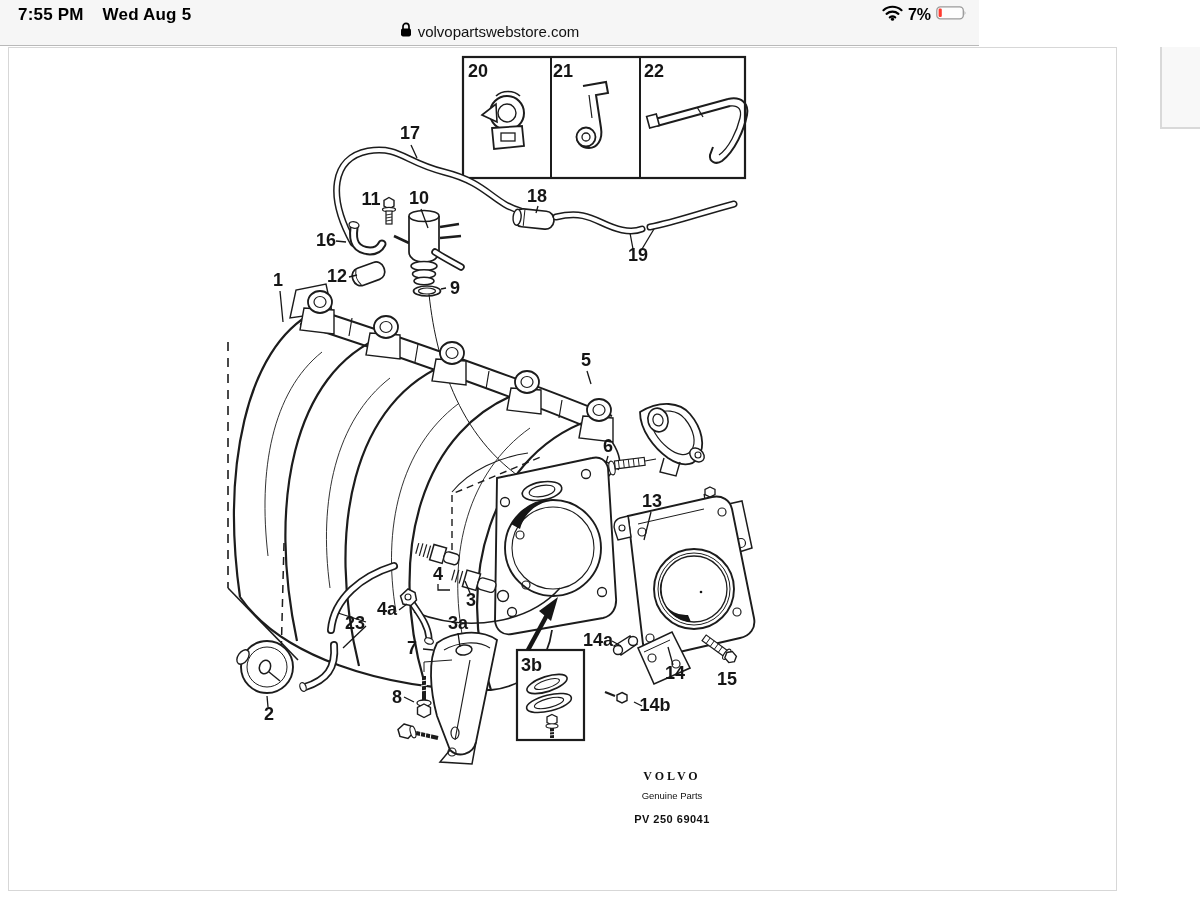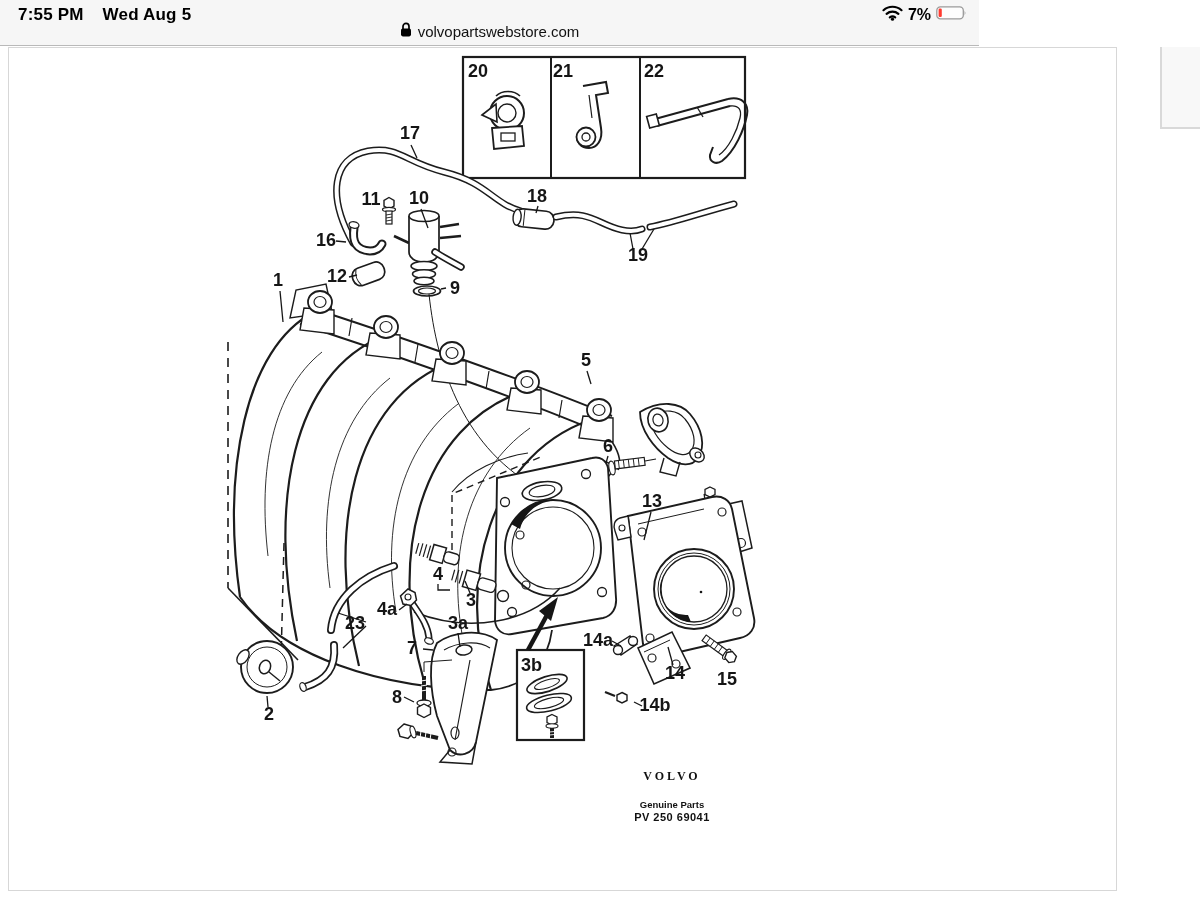--- a/index.html
+++ b/index.html
@@ -28,22 +28,22 @@
   svg.diagram text { font-family:"Liberation Sans", sans-serif; font-weight:bold;
                      font-size:18px; fill:#151515; }
   .ln { stroke:#1c1c1c; fill:none; }
   .wh { stroke:#ffffff; fill:none; }
   .fw { fill:#ffffff; stroke:#1c1c1c; }
 
   
   .volvologo { position:absolute; left:610px; top:769px; width:124px; text-align:center; color:#111; }
   .volvologo .brand { font-family:"Liberation Serif", serif; font-weight:bold;
                       font-size:12px; letter-spacing:3px; }
-  .volvologo .sub   { font-size:9.5px; font-weight:bold; margin-top:15px; }
-  .volvologo .code  { font-size:11px; font-weight:bold; margin-top:1px; letter-spacing:.5px; }
+  .volvologo .sub   { font-size:9.5px; font-weight:normal; margin-top:6px; }
+  .volvologo .code  { font-size:11px; font-weight:bold; margin-top:12px; letter-spacing:.5px; }
 </style>
 </head>
 <body>
 
 <div class="stage">
 
   <div class="statusbar">
     <div class="sb-left">
       <span>7:55 PM</span>
       <span class="date">Wed Aug 5</span>

